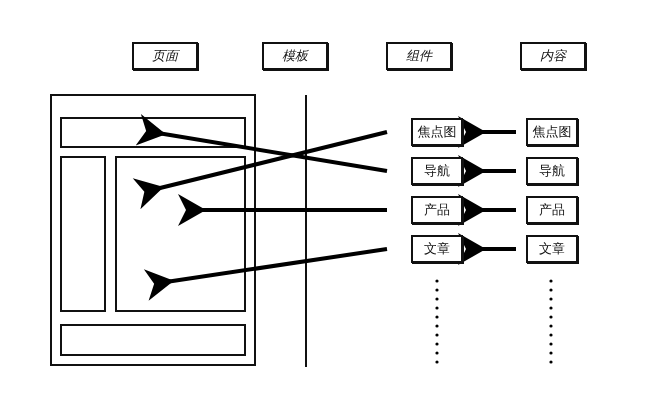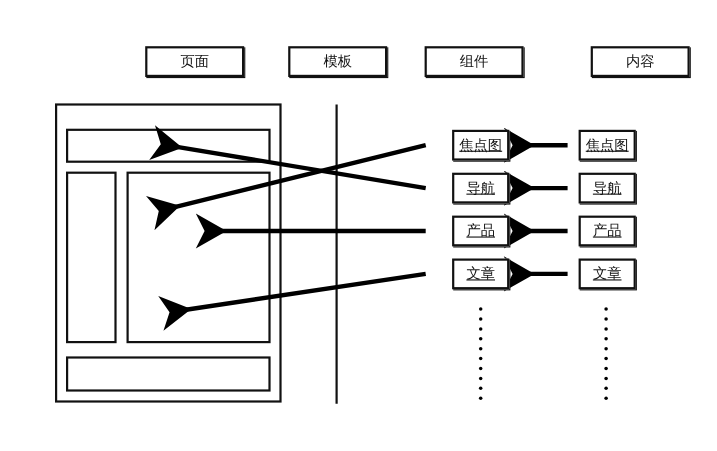--- a/index.html
+++ b/index.html
@@ -1,22 +1,22 @@
 <!DOCTYPE html>
 <html><head>
 <meta charset="utf-8">
 <style>
   html, body { margin: 0; padding: 0; background: #ffffff; }
   body { width: 652px; height: 410px; position: relative; overflow: hidden;
          font-family: "DejaVu Sans", sans-serif; }
   .label-box { position: absolute; border: 2px solid #111; background: #fff;
                box-shadow: 1px 1px 0 #111; display: flex; align-items: center;
                justify-content: center; font-size: 13px; color: #111; box-sizing: border-box; }
-  .hdr { width: 90px; height: 28px; top: 42px; }
-  .item { width: 52px; height: 28px; font-size: 13px; text-decoration: underline; }
+  .hdr { width: 66px; height: 28px; top: 42px; font-style: italic; }
+  .item { width: 52px; height: 28px; font-size: 13px; }
   svg { position: absolute; left: 0; top: 0; }
 </style>
 </head>
 <body>
 
 <svg width="652" height="410">
   <defs>
     <marker id="ah" markerWidth="8" markerHeight="8" refX="2" refY="4" orient="auto" markerUnits="strokeWidth">
       <path d="M7,0 L0,4 L7,8 L5,4 Z" fill="#000"></path>
     </marker>
@@ -62,21 +62,21 @@
       <circle cx="551" cy="335" r="1.6" fill="#000"></circle>
       <circle cx="551" cy="344" r="1.6" fill="#000"></circle>
       <circle cx="551" cy="353" r="1.6" fill="#000"></circle>
       <circle cx="551" cy="362" r="1.6" fill="#000"></circle>
     </g>
 </svg>
 
 <div class="label-box hdr" style="left:132px;">页面</div>
 <div class="label-box hdr" style="left:262px;">模板</div>
 <div class="label-box hdr" style="left:386px;">组件</div>
-<div class="label-box hdr" style="left:537px;">内容</div>
+<div class="label-box hdr" style="left:520px;">内容</div>
 
 <div class="label-box item" style="left:411px;top:118px;">焦点图</div>
 <div class="label-box item" style="left:411px;top:157px;">导航</div>
 <div class="label-box item" style="left:411px;top:196px;">产品</div>
 <div class="label-box item" style="left:411px;top:235px;">文章</div>
 
 <div class="label-box item" style="left:526px;top:118px;">焦点图</div>
 <div class="label-box item" style="left:526px;top:157px;">导航</div>
 <div class="label-box item" style="left:526px;top:196px;">产品</div>
 <div class="label-box item" style="left:526px;top:235px;">文章</div>

